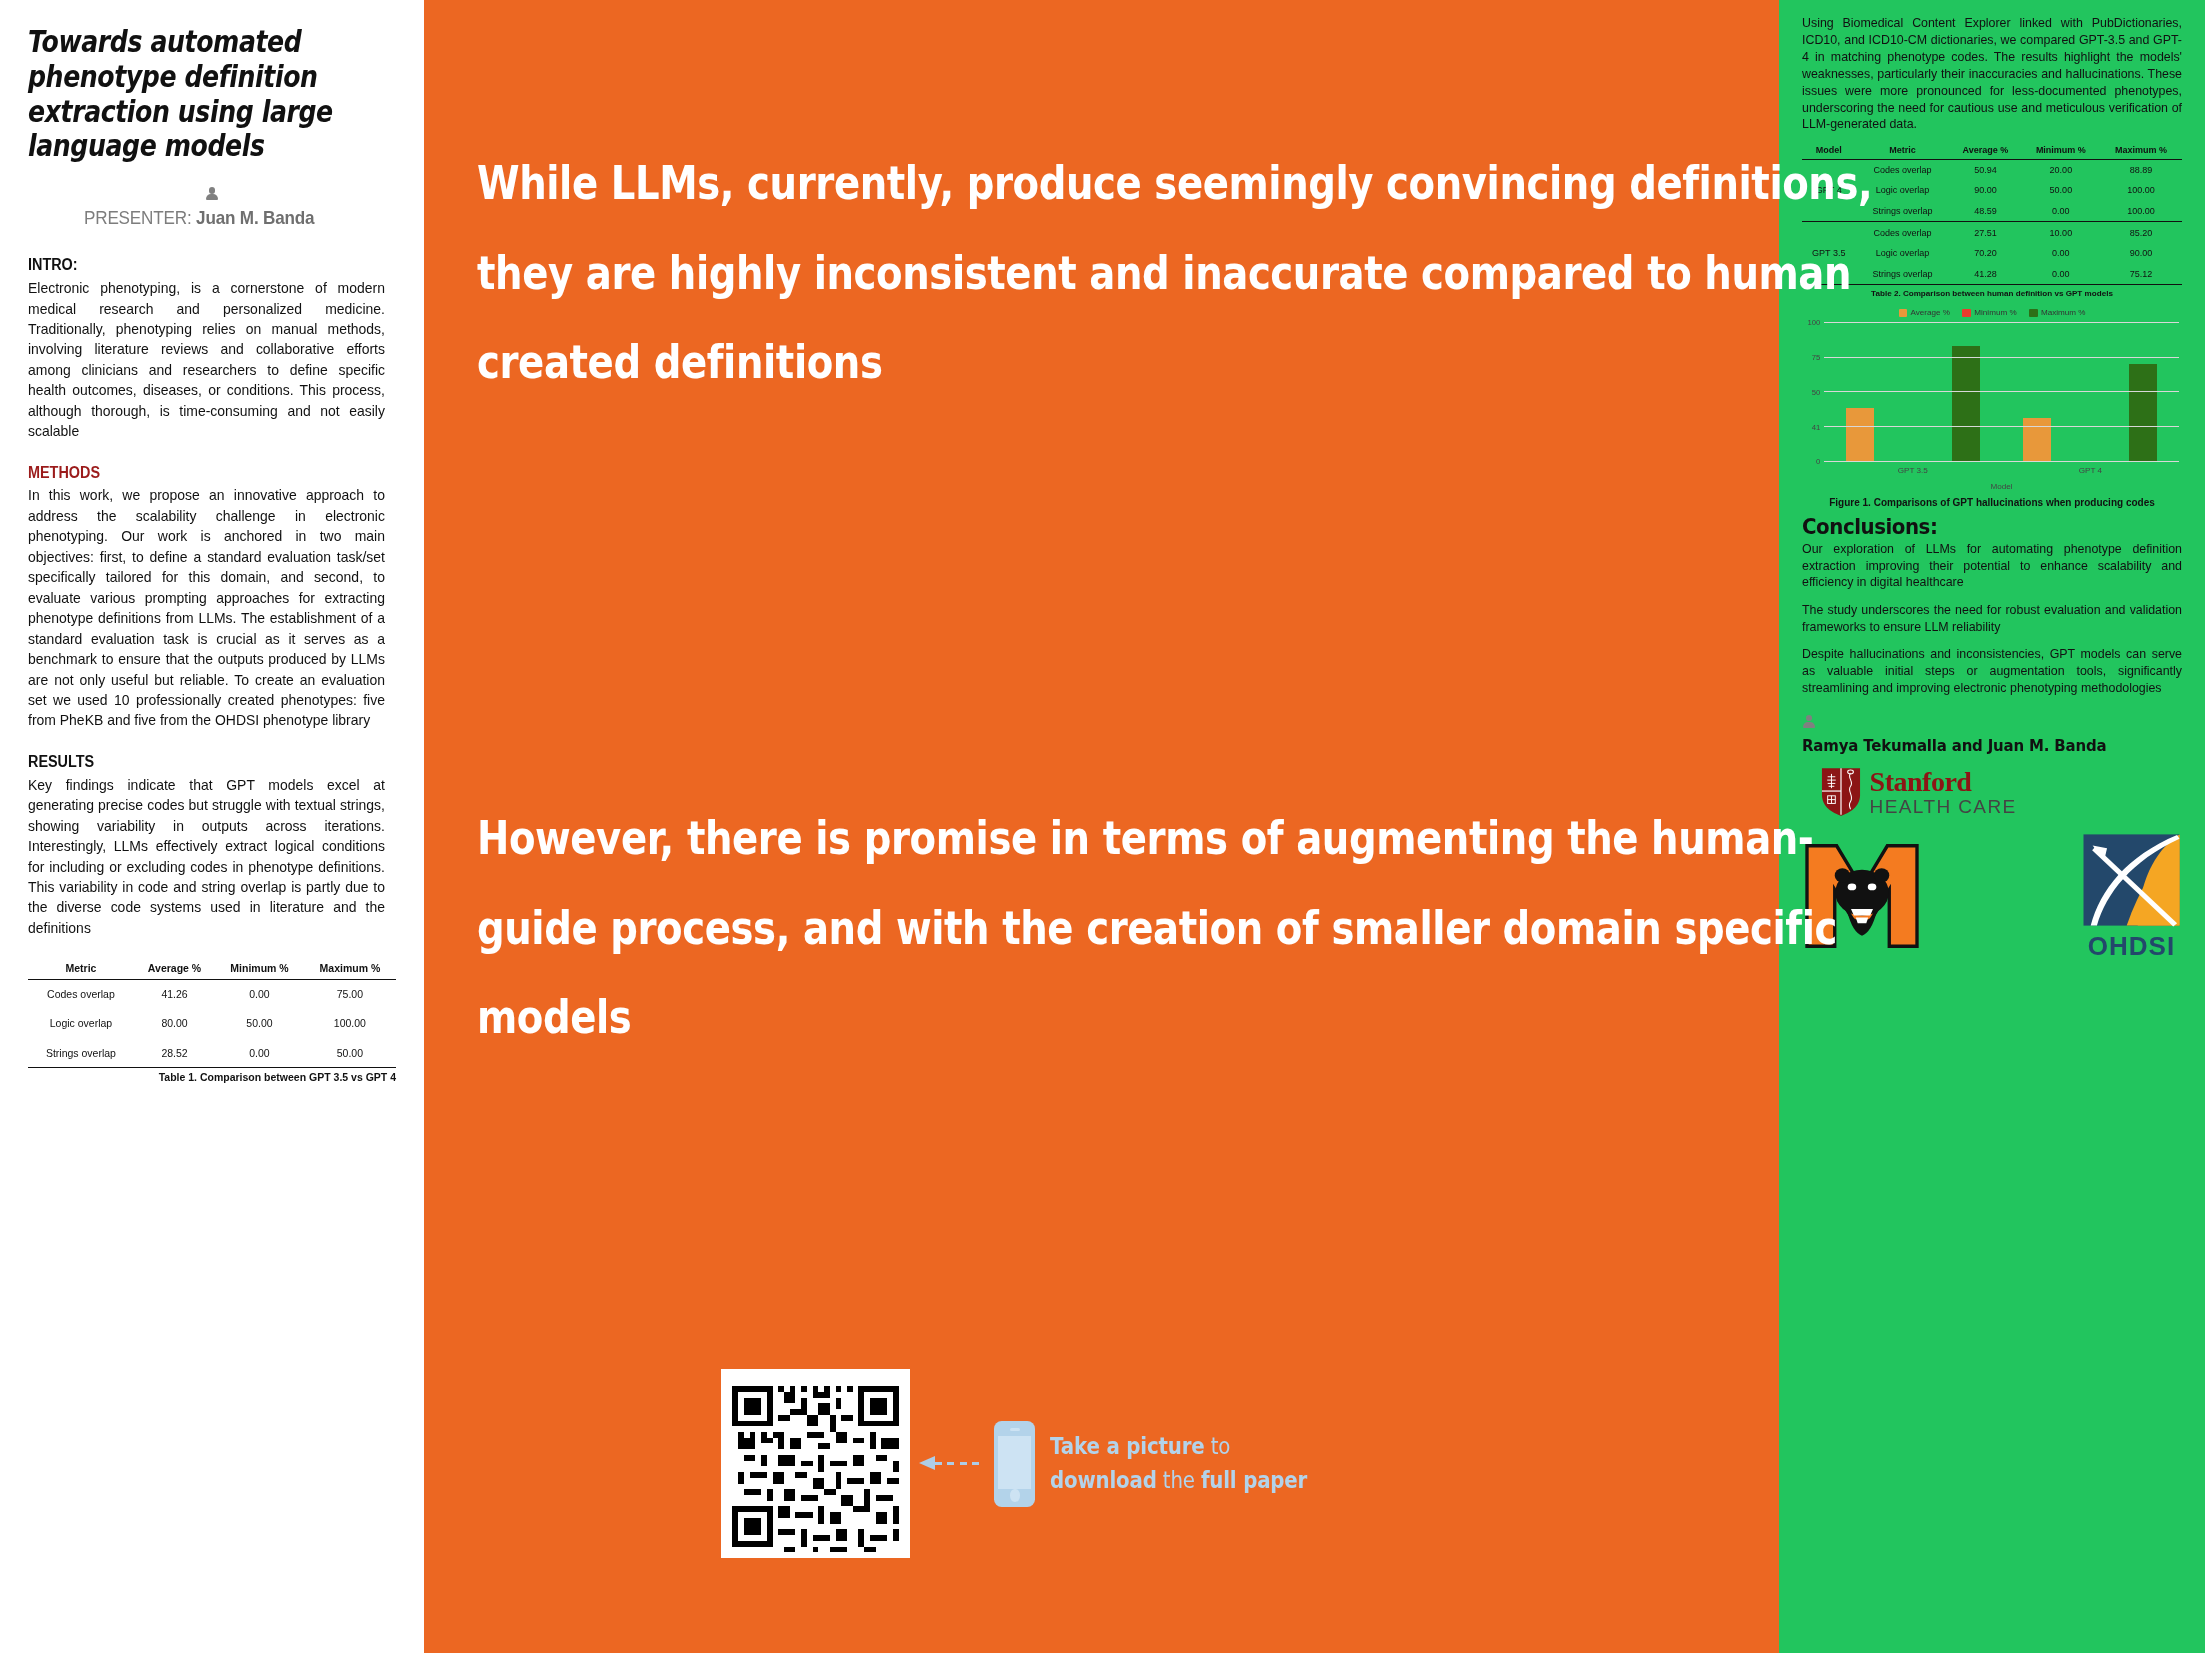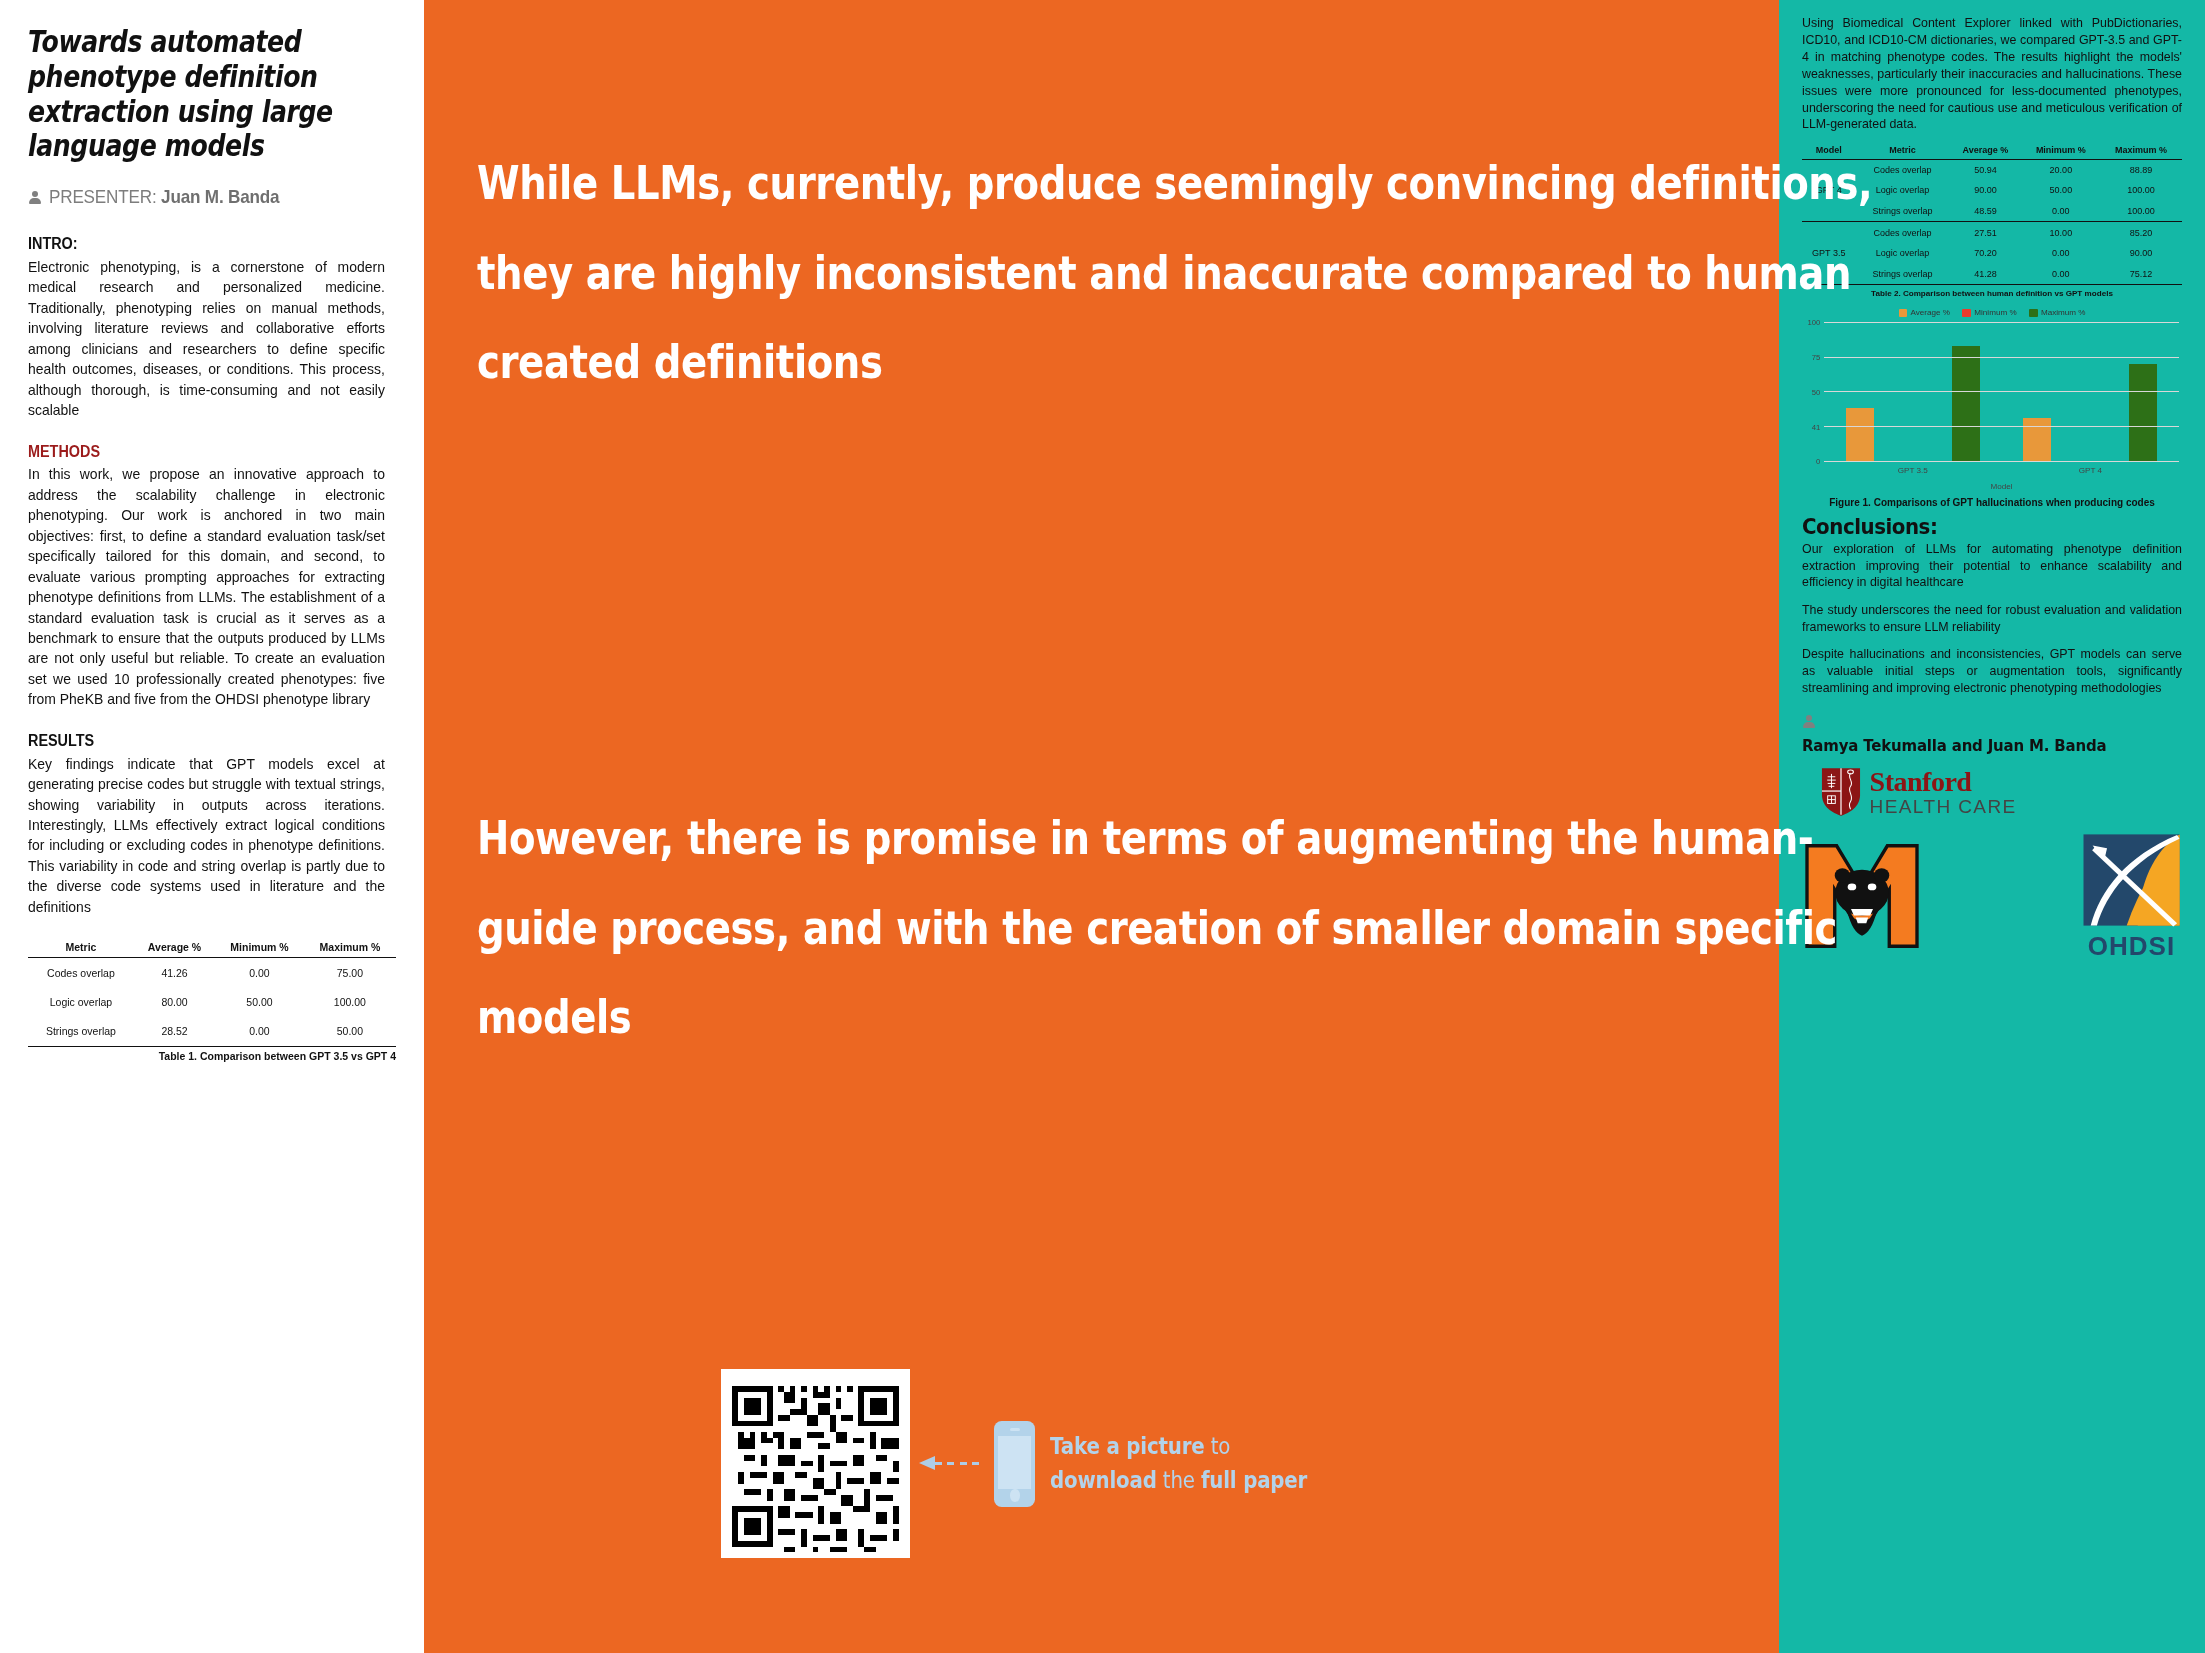--- a/index.html
+++ b/index.html
@@ -29,20 +29,21 @@
     color:#111111;
     letter-spacing:-0.5px;
     margin:0 0 22px 0;
     transform:scaleX(0.84);
     transform-origin:left top;
     width:119%;
   }
   .presenter-row{
     display:flex;align-items:center;gap:6.7px;
     margin:0 0 27px 0;
+    flex-direction:column;
   }
   .person-icon{
     width:14.4px;height:15.3px;flex:0 0 14.4px;
     position:relative;
   }
   .person-icon .head{
     position:absolute;left:3.8px;top:1px;width:6.7px;height:6.7px;border-radius:50%;background:#808080;
   }
   .person-icon .body{
     position:absolute;left:1px;top:8.1px;width:12.4px;height:6.2px;border-radius:6.2px 6.2px 1.4px 1.4px;background:#808080;
@@ -136,21 +137,21 @@
     font-family:"DejaVu Sans", sans-serif;
     color:#b3d3ea;font-size:22.5px;line-height:1.5;letter-spacing:-0.2px;
     transform:scaleX(0.88);transform-origin:left center;
     white-space:nowrap;
   }
   .qr-text b{font-weight:bold;}
 
   
   .col-right{
     width:426px;flex:0 0 426px;
-    background:#14b8a6;
+    background:#22c55e;
     padding:15.3px 23px 0 23px;
     box-sizing:border-box;
   }
   .r-body{
     font-size:12.4px;line-height:1.36;color:#111;text-align:justify;margin:0 0 10.5px 0;
   }
   
   table.stats2{border-collapse:collapse;width:100%;font-size:9px;color:#111;margin-top:2.9px;}
   table.stats2 th{font-weight:bold;padding:1.4px 1px 3.4px 1px;text-align:center;font-size:9px;}
   table.stats2 td{padding:5.3px 1px;text-align:center;}

